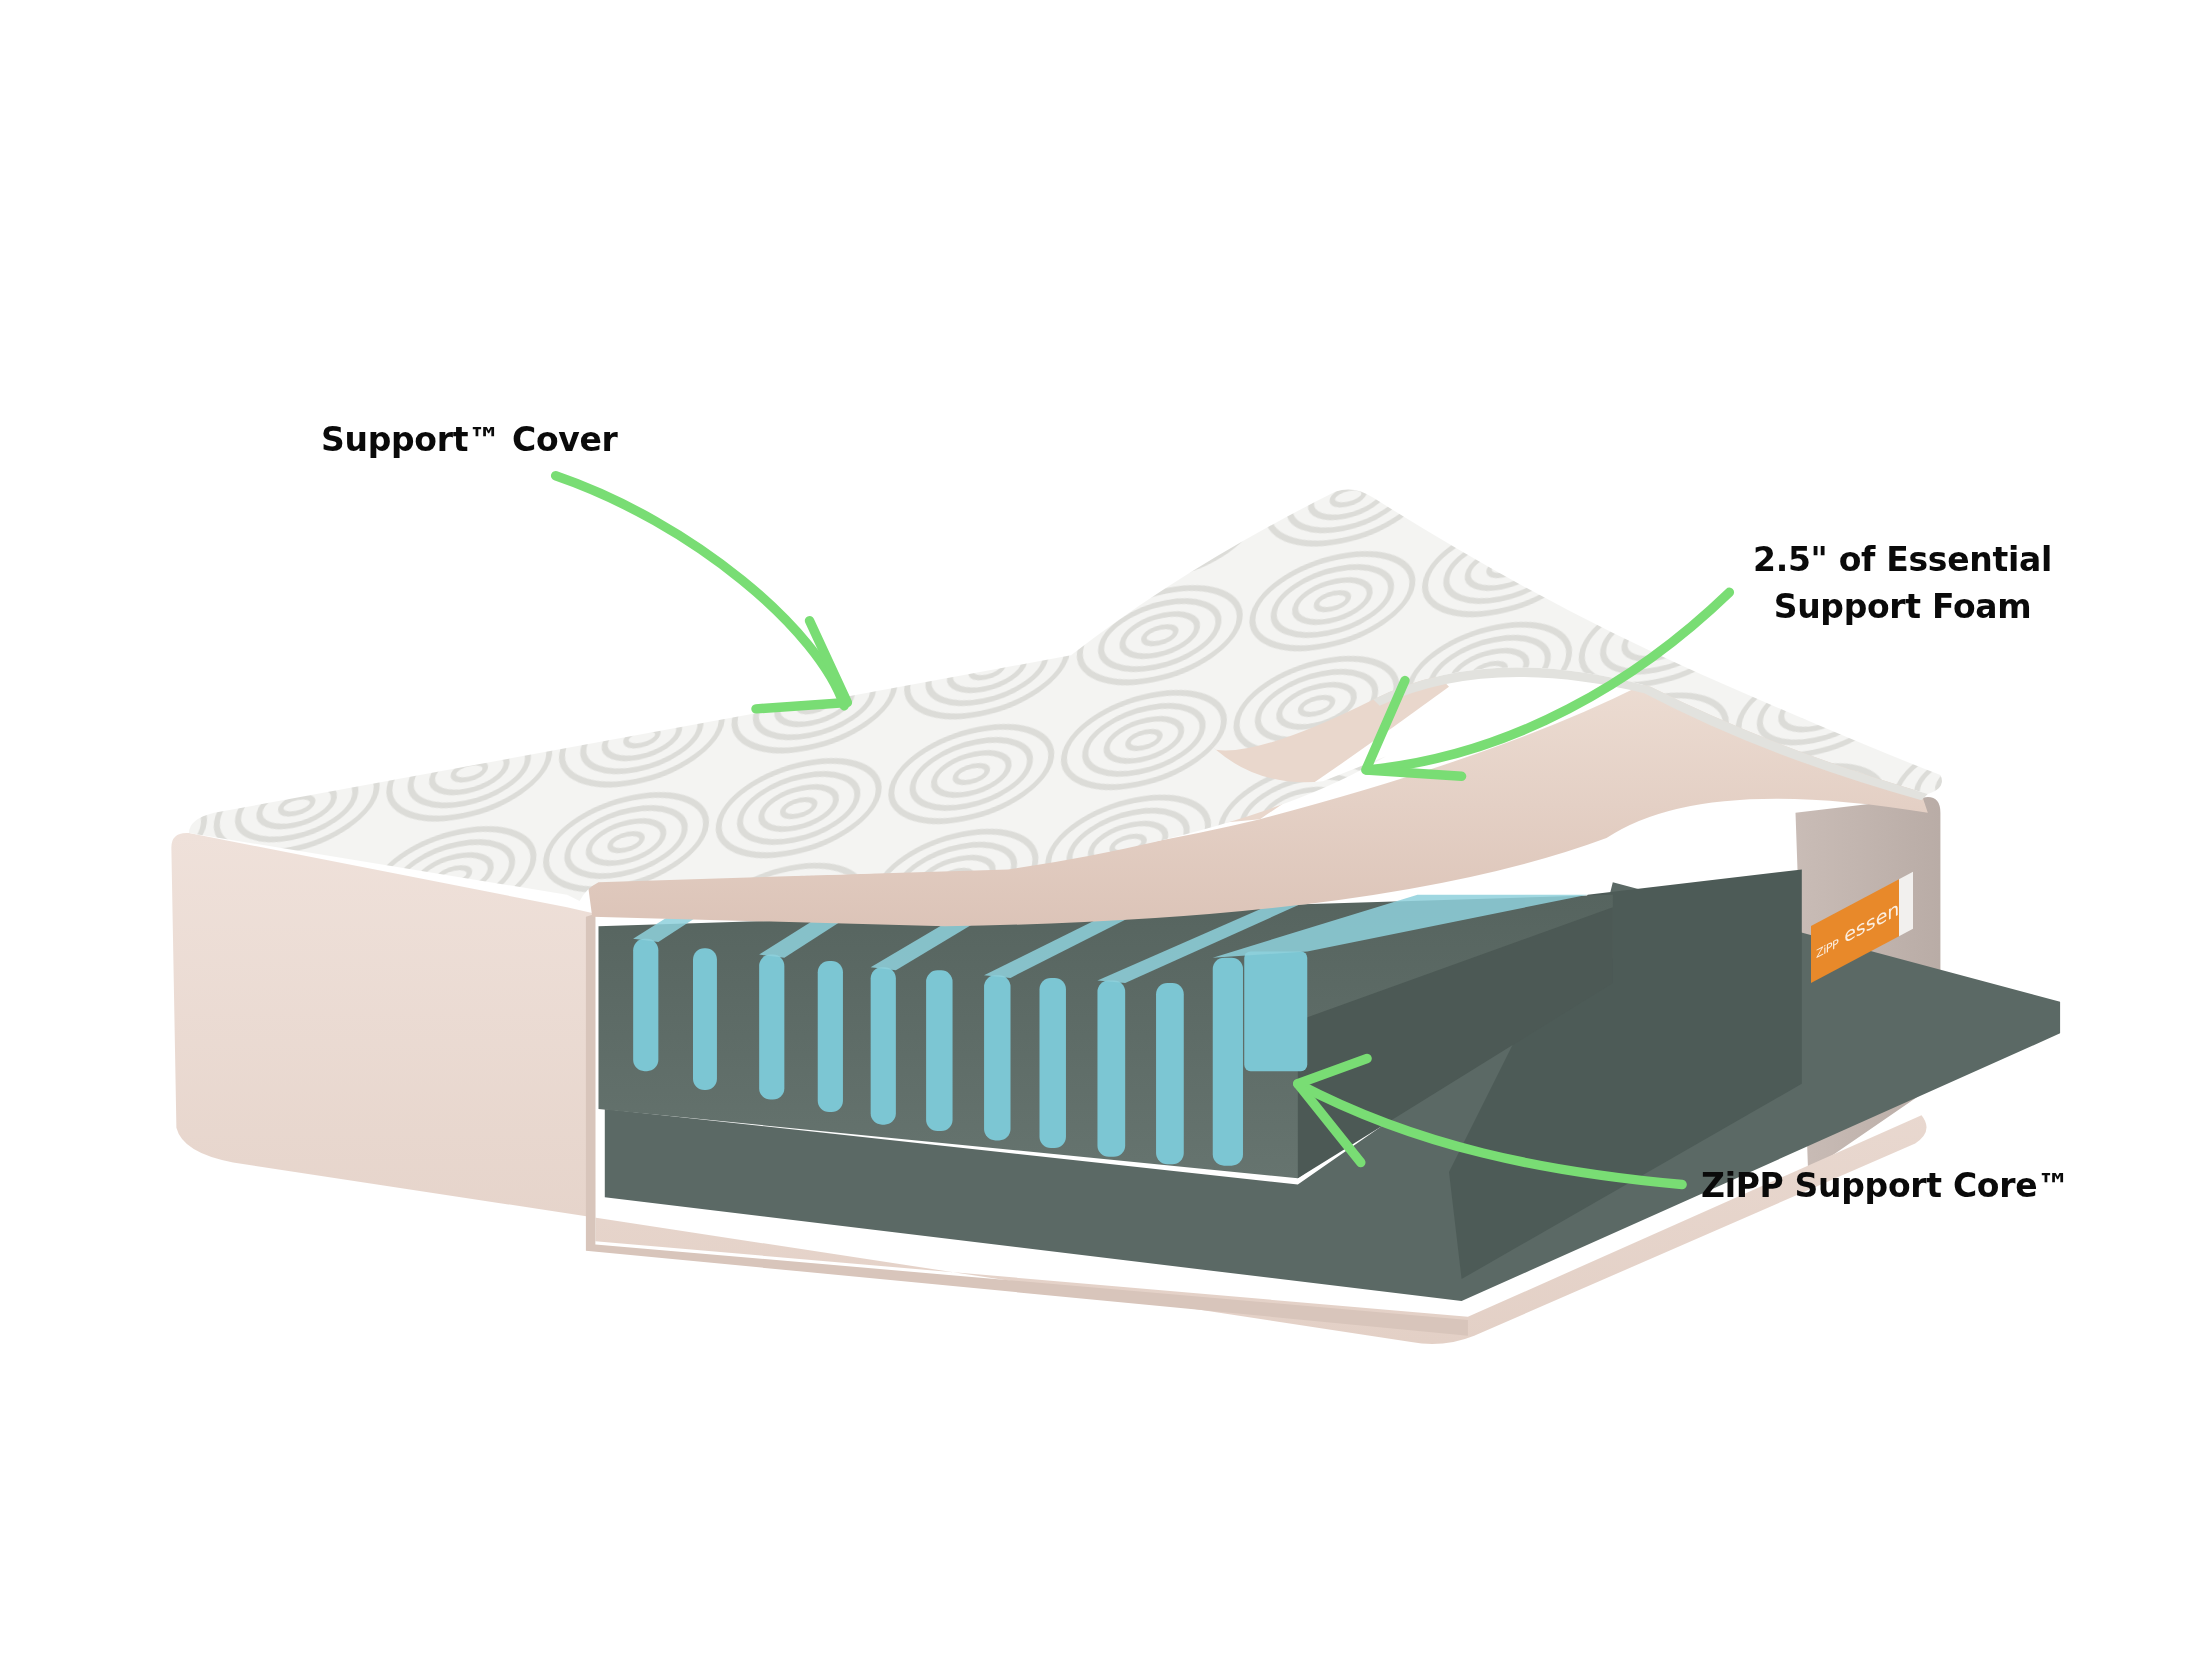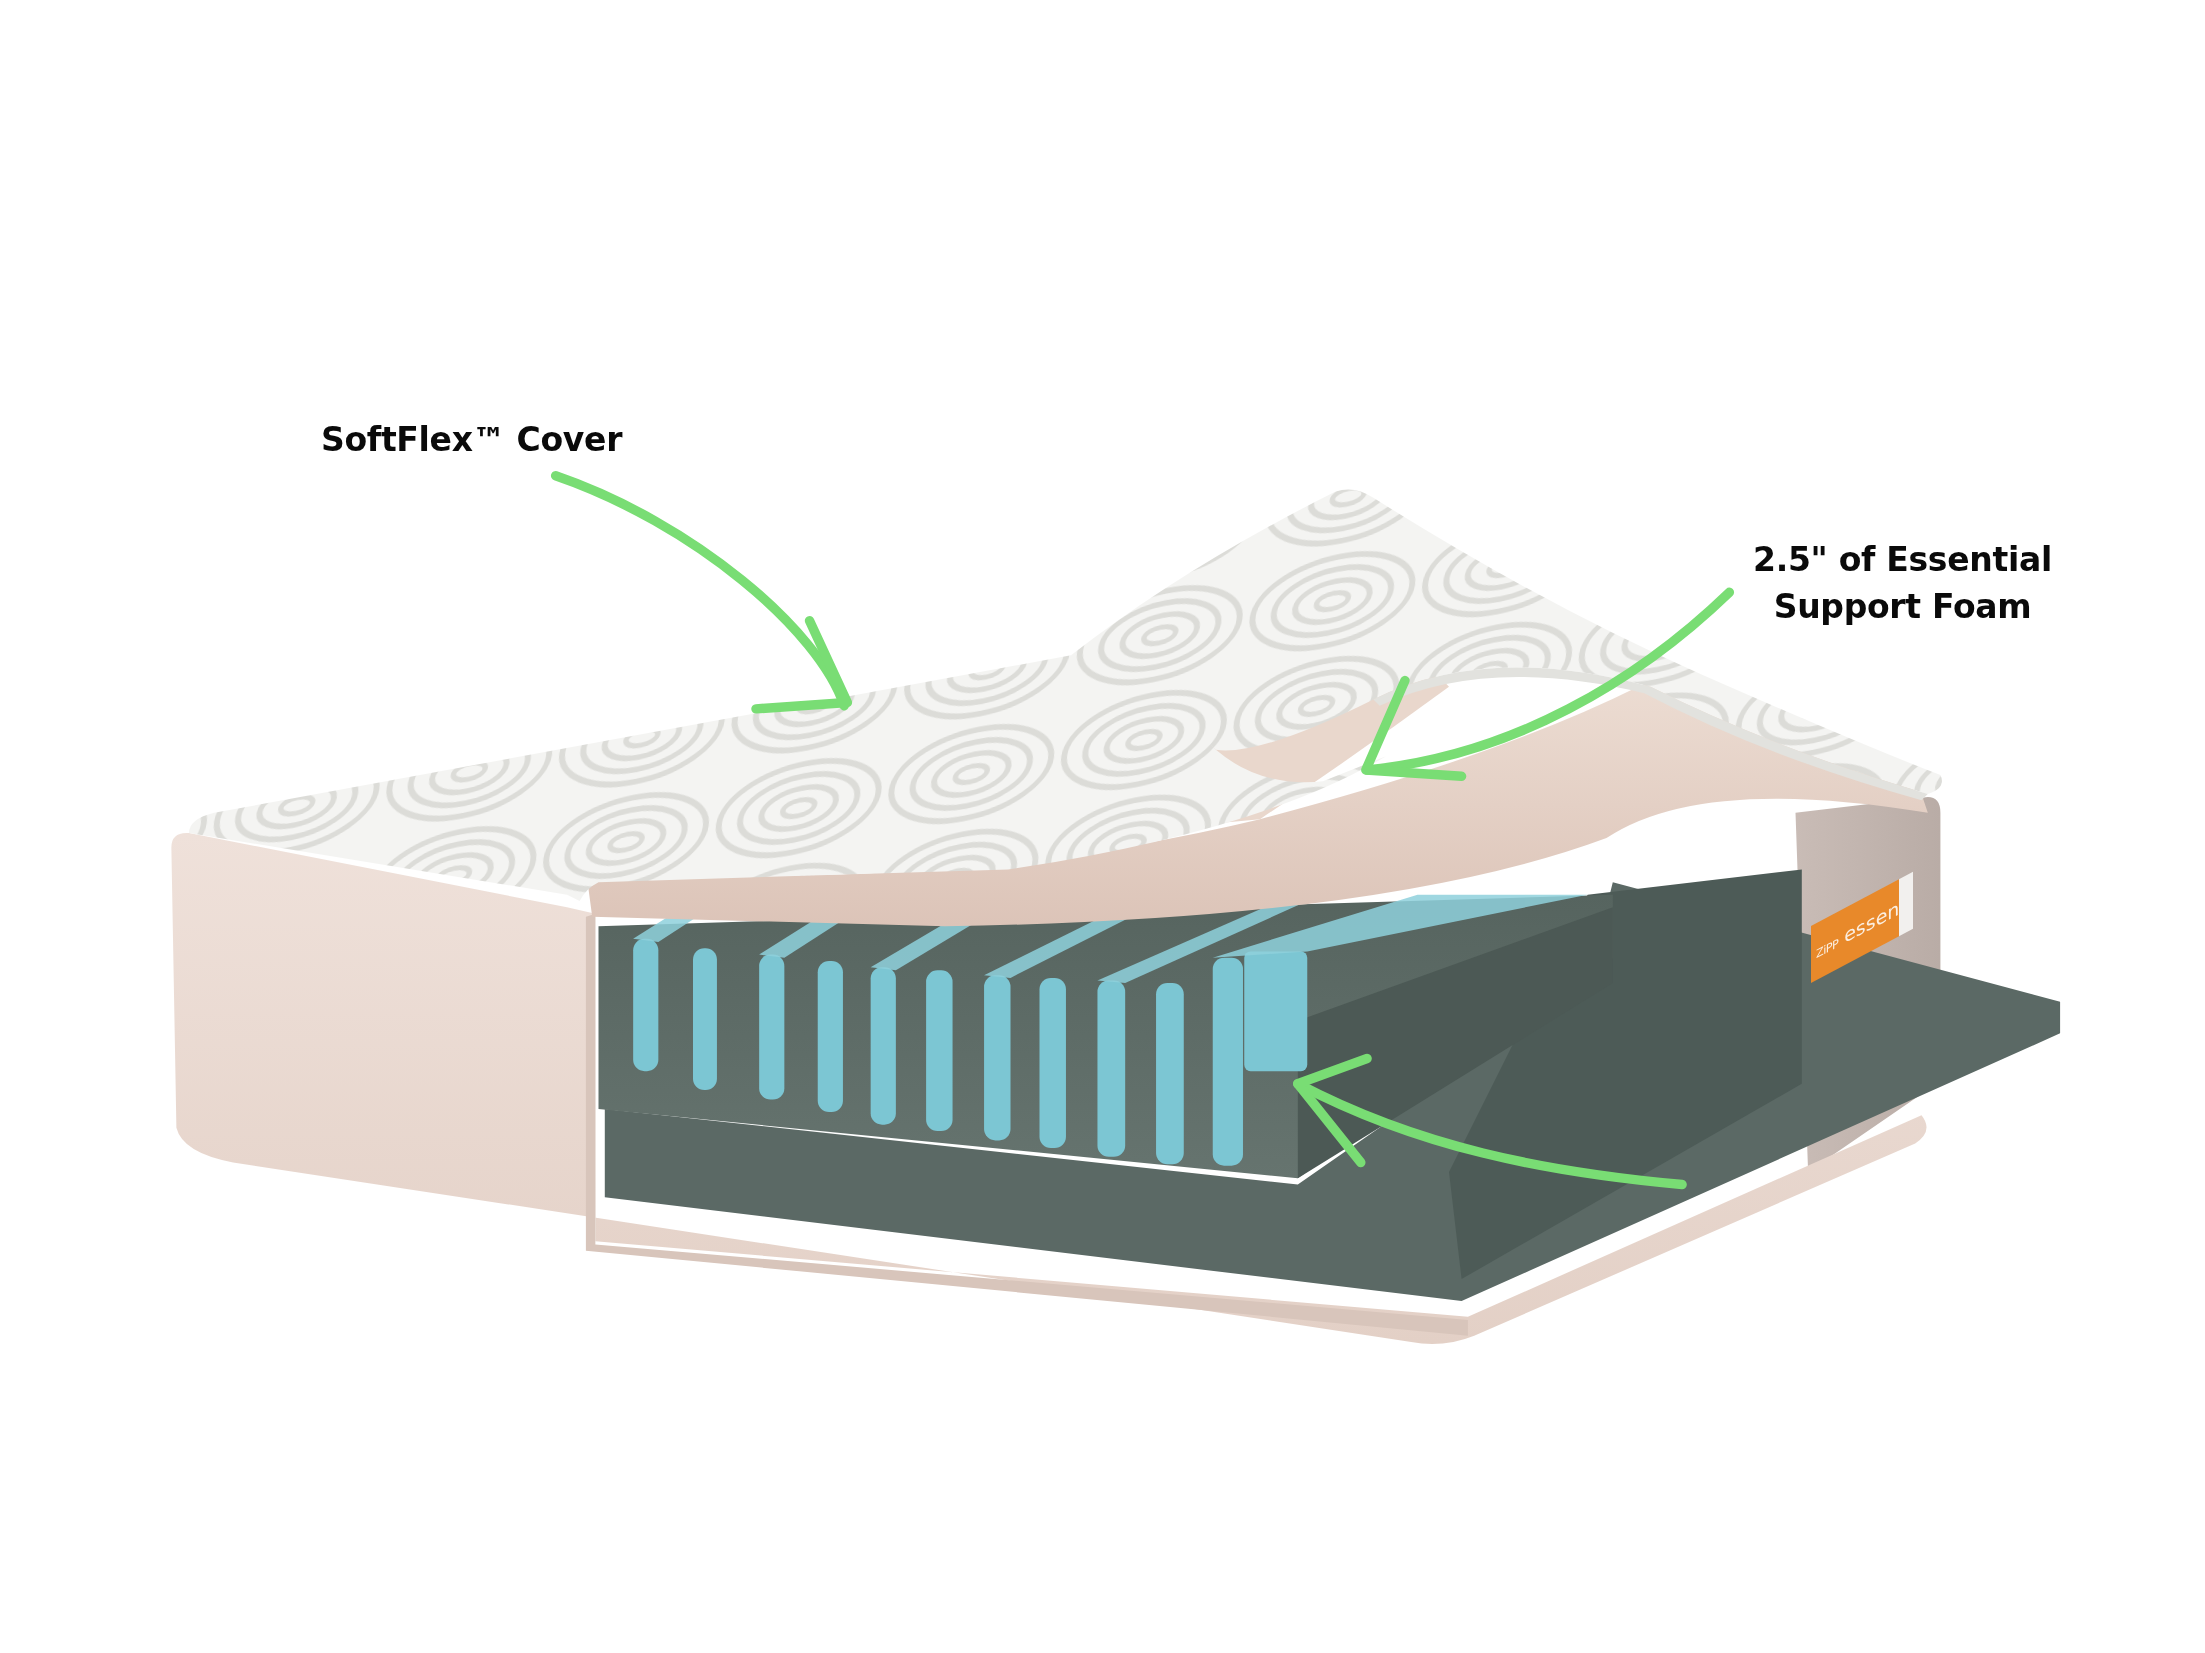--- a/index.html
+++ b/index.html
@@ -132,23 +132,26 @@
 
   <div class="brand-tag">
     <div class="brand-orange">
       <span class="small">ZiPP</span>
       <span>essential</span>
     </div>
     <div class="brand-white"></div>
   </div>
 
   <div class="label" style="left:321px; top:416px;">
-    <span>SoftFlex™ Cover</span>
+    <span>Support™ Cover</span>
   </div>
 
   <div class="label center" style="left:1745px; top:536px; width:315px;">
     <div>2.5" of Essential</div>
     <div>Support Foam</div>
   </div>
 
+  <div class="label" style="left:1701px; top:1162px;">
+    <span>ZiPP Support Core™</span>
+  </div>
 
 </div>
 
 
 </body></html>

